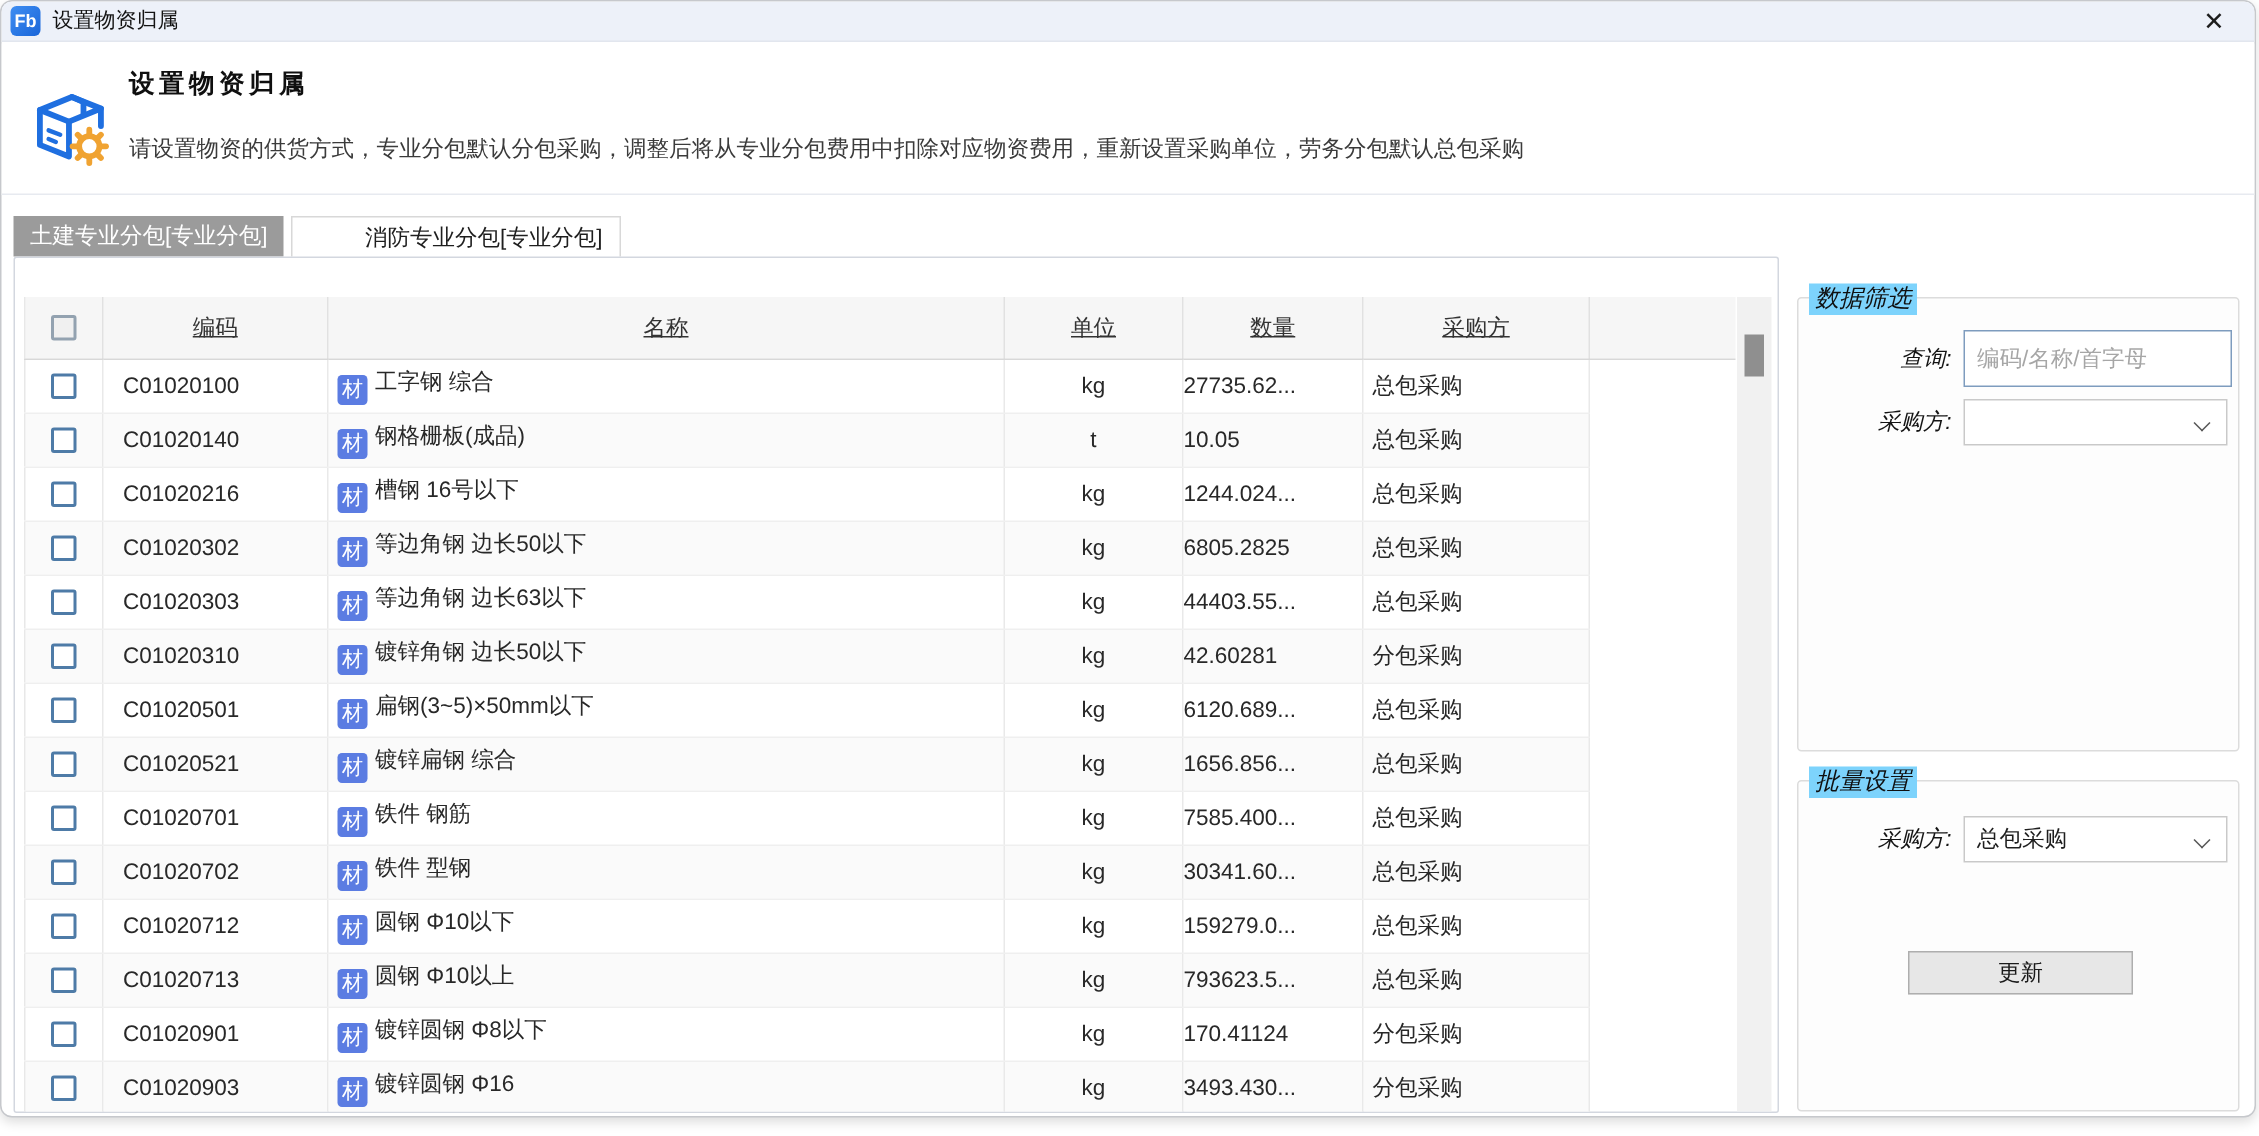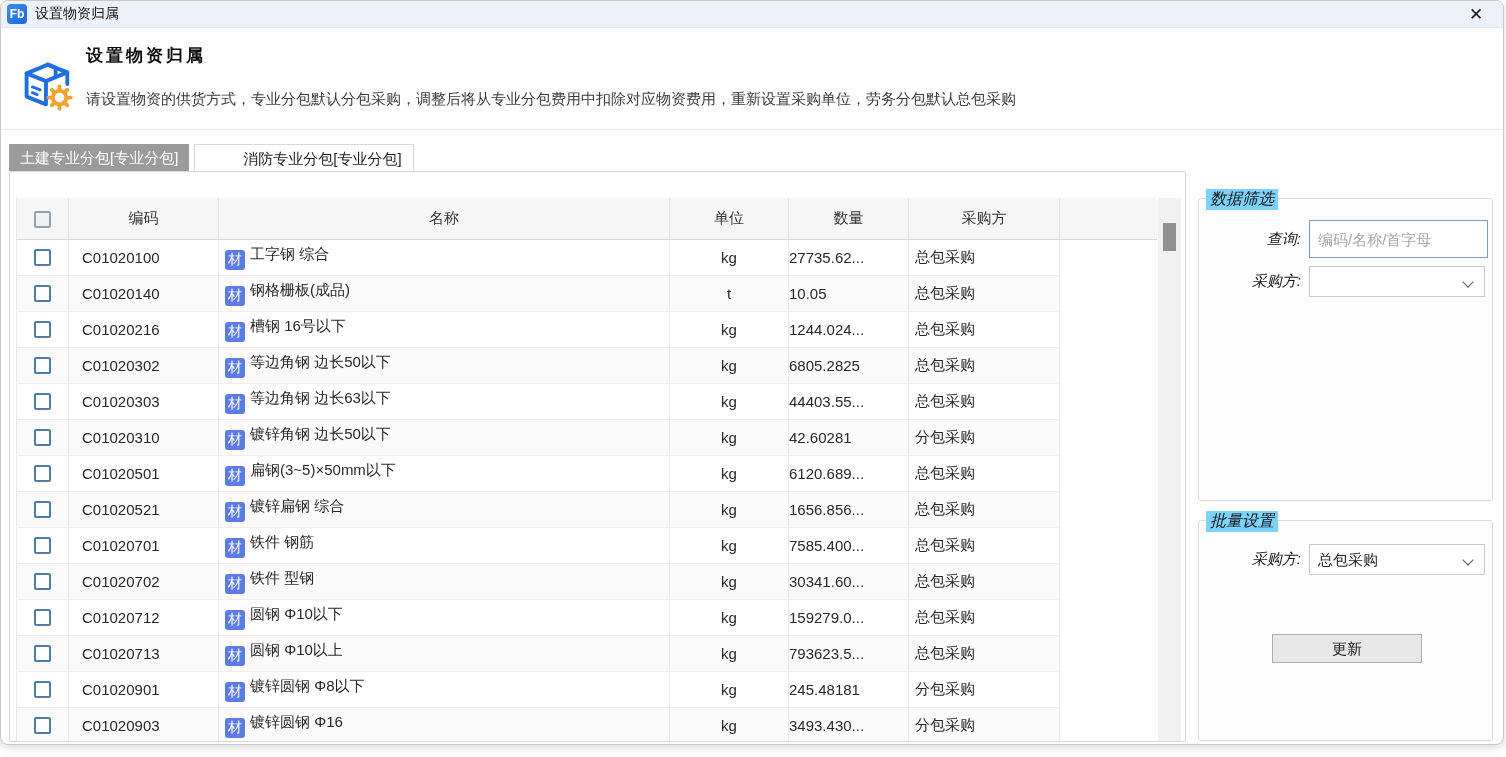--- a/index.html
+++ b/index.html
@@ -30,21 +30,21 @@
 
   
   .table-panel { position:absolute; top:170px; left:8px; width:1177px; height:571px;
                  border:1px solid #d3d7df; border-radius:2px; background:#fff; overflow:hidden; }
   table.grid { position:absolute; left:6px; top:26px; border-collapse:collapse; table-layout:fixed;
                border-left:1px solid #e8e8e8; }
   .grid col.c-check {width:52px;} .grid col.c-code {width:150px;} .grid col.c-name {width:451px;}
   .grid col.c-unit {width:119px;} .grid col.c-qty {width:120px;} .grid col.c-buyer {width:151px;}
   .grid col.c-fill {width:97px;}
   .grid th { height:41px; background:#f6f6f6; border-right:1px solid #e1e1e1; border-bottom:1px solid #d8d8d8;
-             font-weight:normal; font-size:15px; color:#333; text-align:center; }
+             font-weight:normal; font-size:15px; color:#333; text-align:center;text-decoration:underline; }
   .grid th.fill { border-right:none; }
   .grid td { height:36px; border-right:1px solid #e9e9e9; border-bottom:1px solid #efefef;
              font-size:15px; color:#282828; background:#fff; overflow:hidden; white-space:nowrap; }
   .grid tbody tr:nth-child(even) td { background:#fafafa; }
   .td-check { text-align:center; }
   .td-code  { padding-left:13px; }
   .td-name  { padding-left:6px; }
   .td-unit  { text-align:center; }
   .td-qty   { text-align:left; padding-right:3px;margin-top:36px; }
   .td-buyer { padding-left:6px; }
@@ -250,21 +250,21 @@
     <td class="td-unit">kg</td>
     <td class="td-qty">793623.5...</td>
     <td class="td-buyer">总包采购</td>
   </tr>
 
   <tr>
     <td class="td-check"><span class="cb"></span></td>
     <td class="td-code">C01020901</td>
     <td class="td-name"><span class="mat-tag">材</span><span>镀锌圆钢 Φ8以下</span></td>
     <td class="td-unit">kg</td>
-    <td class="td-qty">245.48181</td>
+    <td class="td-qty">170.41124</td>
     <td class="td-buyer">分包采购</td>
   </tr>
 
   <tr>
     <td class="td-check"><span class="cb"></span></td>
     <td class="td-code">C01020903</td>
     <td class="td-name"><span class="mat-tag">材</span><span>镀锌圆钢 Φ16</span></td>
     <td class="td-unit">kg</td>
     <td class="td-qty">3493.430...</td>
     <td class="td-buyer">分包采购</td>

